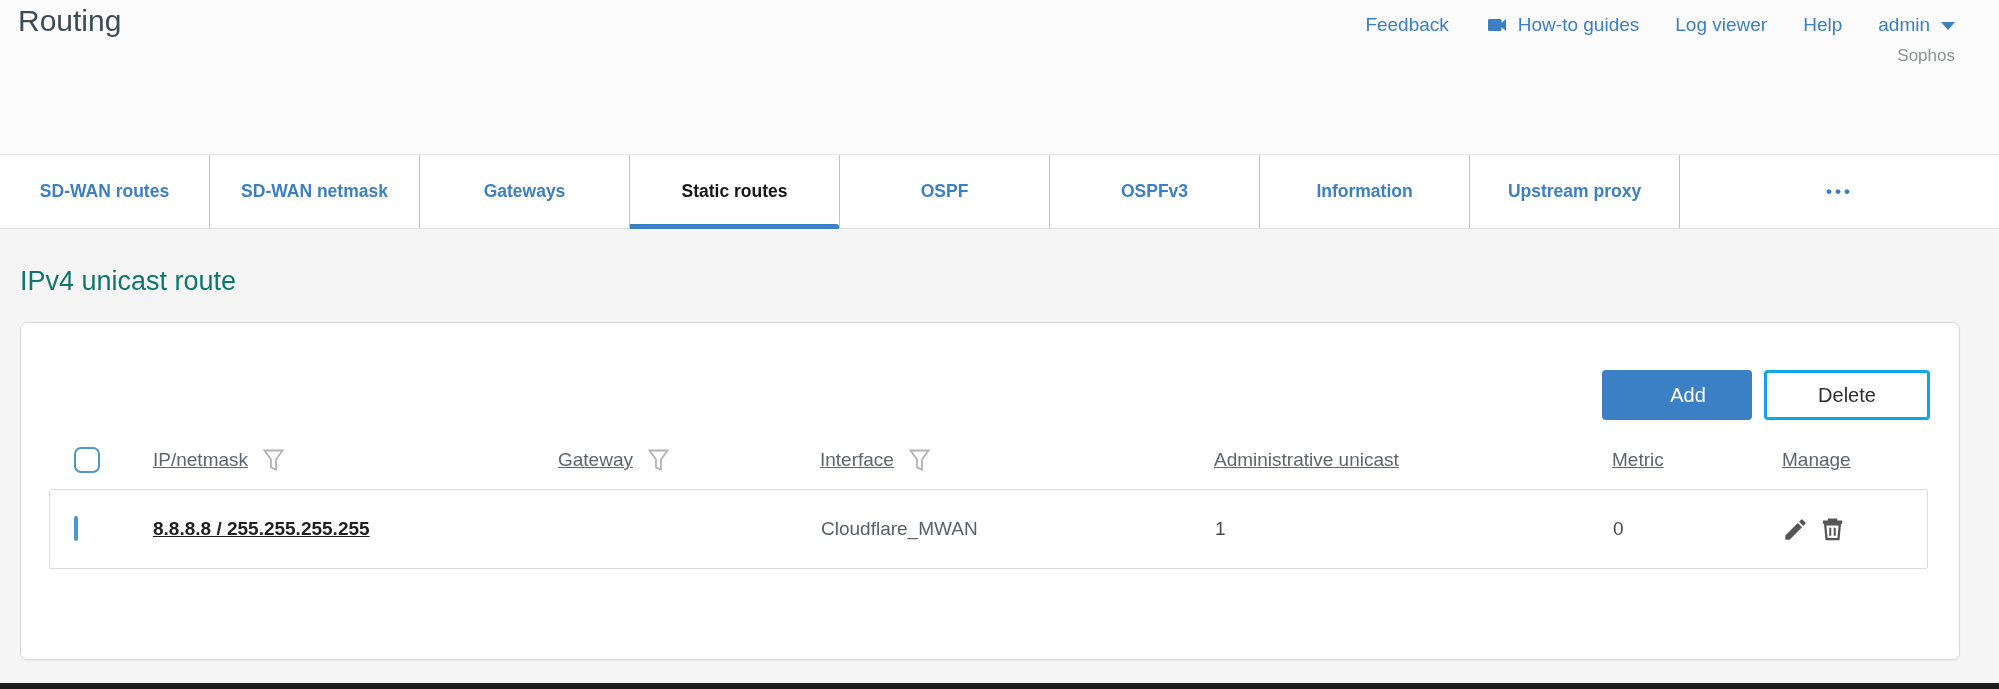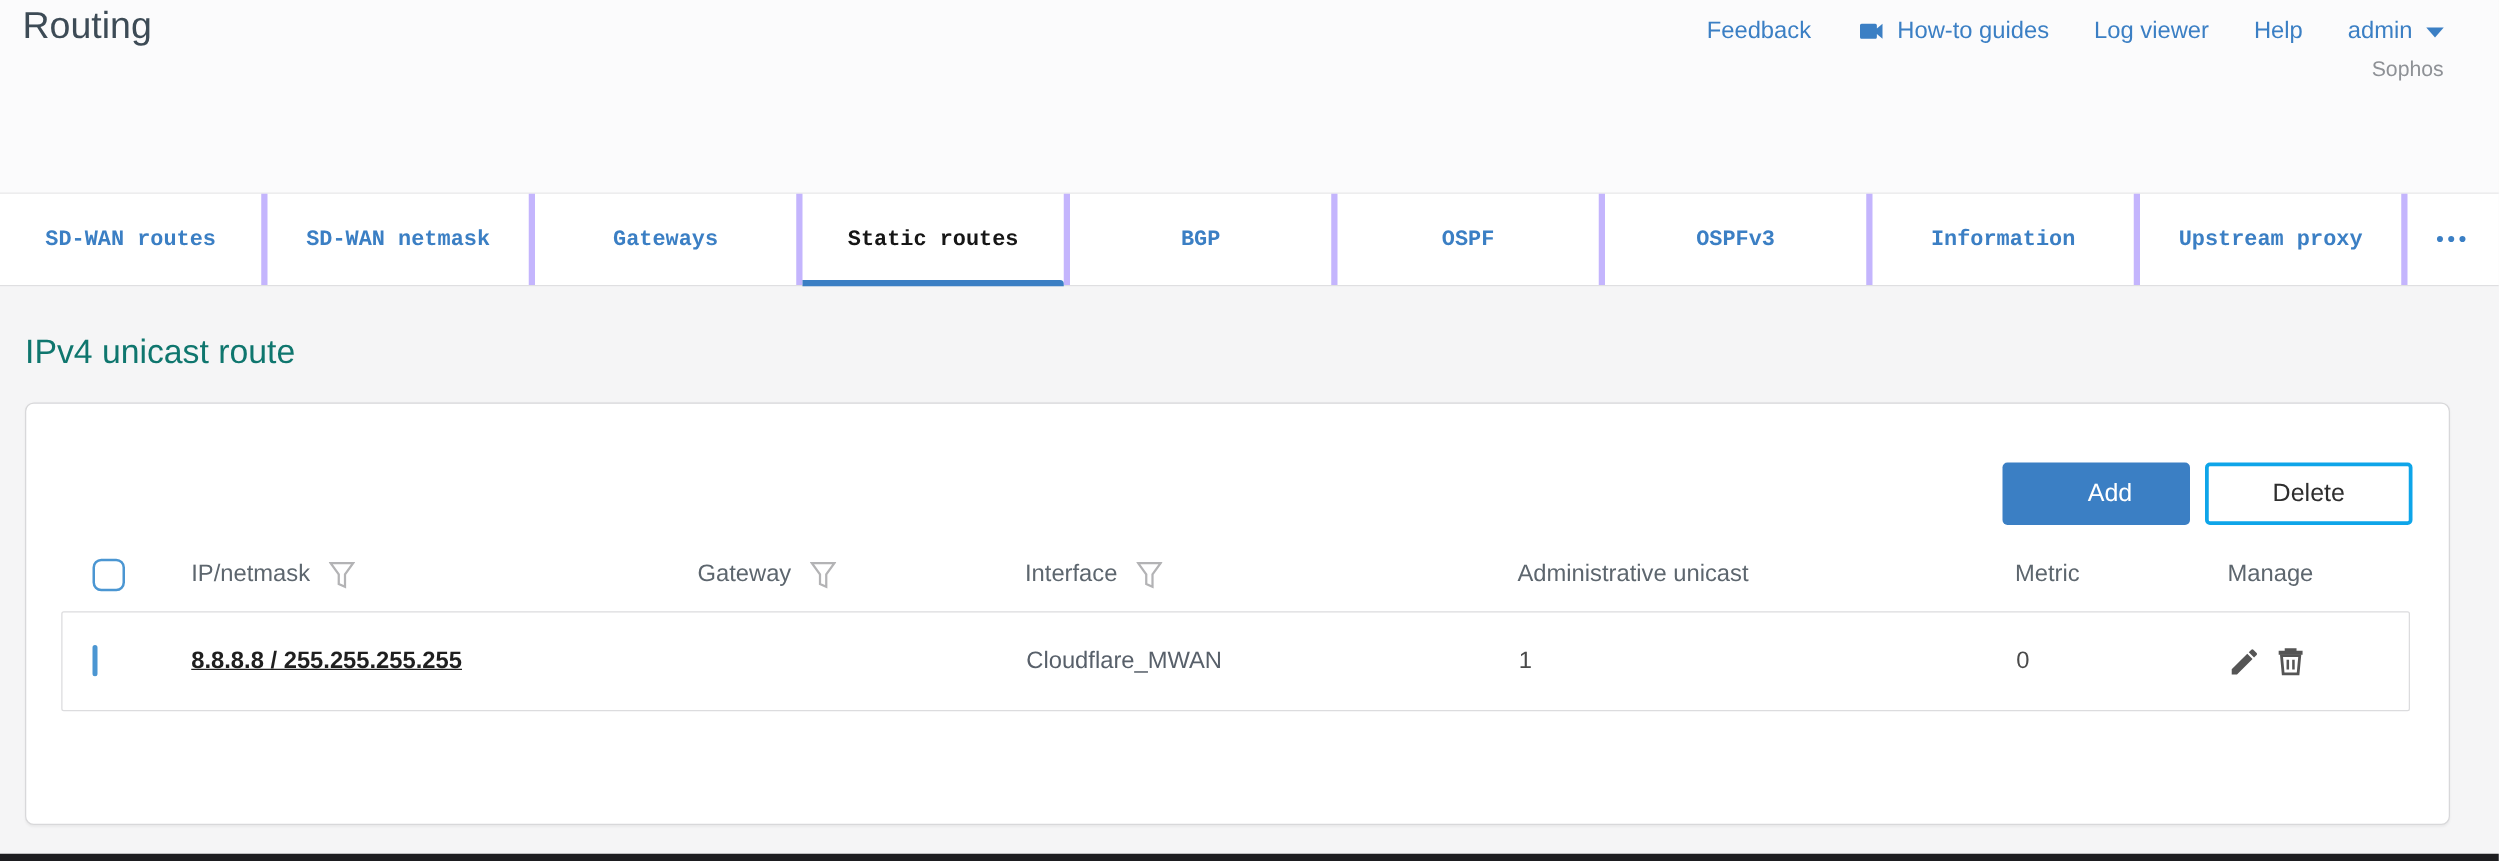--- a/index.html
+++ b/index.html
@@ -15,40 +15,40 @@
     font-size:19px;color:#3b7fc4;}
   .top-nav .nav-item{display:flex;align-items:center;gap:9px;cursor:pointer;white-space:nowrap;}
   .caret-down{width:0;height:0;border-left:7px solid transparent;border-right:7px solid transparent;
     border-top:8px solid #3b7fc4;margin-left:2px;margin-top:2px;}
   .video-icon svg{display:block;}
   .account-name{position:absolute;top:46px;right:44px;font-size:17px;color:#8e9196;}
   
   .tabbar{position:absolute;top:154px;left:0;right:0;height:73px;background:#ffffff;
     border-top:1px solid #e7e7e9;border-bottom:1px solid #dfdfe1;display:flex;}
   .tab{flex:0 0 209px;display:flex;align-items:center;justify-content:center;
-    font-size:17.5px;font-weight:bold;color:#3b7fc4;border-right:5px solid #c4b5fd;
-    position:relative;cursor:pointer;white-space:nowrap;font-family:Liberation Mono, monospace;}
+    font-size:17.5px;font-weight:bold;color:#3b7fc4;border-right:1px solid #c4b5fd;
+    position:relative;cursor:pointer;white-space:nowrap;}
   .tab.active{color:#161616;}
   .tab.active::after{content:"";position:absolute;left:0;right:0;bottom:-1px;height:5px;
     background:#3b7fc4;border-top-right-radius:3px;}
   .tab-more{flex:1;display:flex;align-items:center;justify-content:center;color:#3b7fc4;
     font-size:17px;font-weight:bold;letter-spacing:3px;cursor:pointer;}
   
   .section-heading{position:absolute;top:266px;left:20px;font-size:27px;font-weight:400;color:#0f766e;}
   .panel{position:absolute;left:20px;top:322px;width:1940px;height:338px;background:#fff;
     border:1px solid #d8d8da;border-radius:7px;box-shadow:0 1px 2px rgba(0,0,0,0.05);box-sizing:border-box;}
   .btn-row{position:absolute;top:47px;right:29px;display:flex;gap:12px;}
   .btn{height:50px;border-radius:4px;font-size:20px;display:flex;align-items:center;justify-content:center;
     font-family:"Liberation Sans",sans-serif;cursor:pointer;box-sizing:border-box;}
   .btn-add{width:150px;background:#3b7fc4;color:#ffffff;border:none;padding-left:28px;}
   .btn-delete{width:166px;background:#ffffff;color:#2e2e2e;border:3px solid #0ea5e9;}
   
   .tgrid{display:grid;grid-template-columns:78px 431px 262px 394px 380px 160px 1fr;align-items:center;}
   .thead{position:absolute;top:108px;left:28px;right:31px;height:58px;
-    color:#5d666e;font-size:19px;}
+    color:#5d666e;font-size:19px;text-decoration:underline;}
   .th{display:flex;align-items:center;gap:15px;white-space:nowrap;}
   .th-ip{padding-left:26px;}
   .th-metric{padding-left:18px;}
   .th-manage{padding-left:28px;}
   .trow{position:absolute;top:166px;left:28px;right:31px;height:80px;background:#fff;
     border:1px solid #dcdcde;border-radius:2px;font-size:19px;color:#4a4a4a;box-sizing:border-box;}
   .cell-ip{padding-left:25px;}
   .cell-metric{padding-left:18px;}
   .cell-manage{padding-left:27px;display:flex;align-items:center;gap:10px;}
   .route-link{color:#1f1f1f;font-weight:bold;text-decoration:underline;cursor:pointer;white-space:nowrap;}
@@ -100,23 +100,20 @@
   <div class="tab">
       <span>SD-WAN netmask</span>
     </div>
   <div class="tab">
       <span>Gateways</span>
     </div>
   <div class="tab active">
       <span>Static routes</span>
     </div>
   <div class="tab">
-      <span>BGP</span>
-    </div>
-  <div class="tab">
       <span>OSPF</span>
     </div>
   <div class="tab">
       <span>OSPFv3</span>
     </div>
   <div class="tab">
       <span>Information</span>
     </div>
   <div class="tab">
       <span>Upstream proxy</span>

